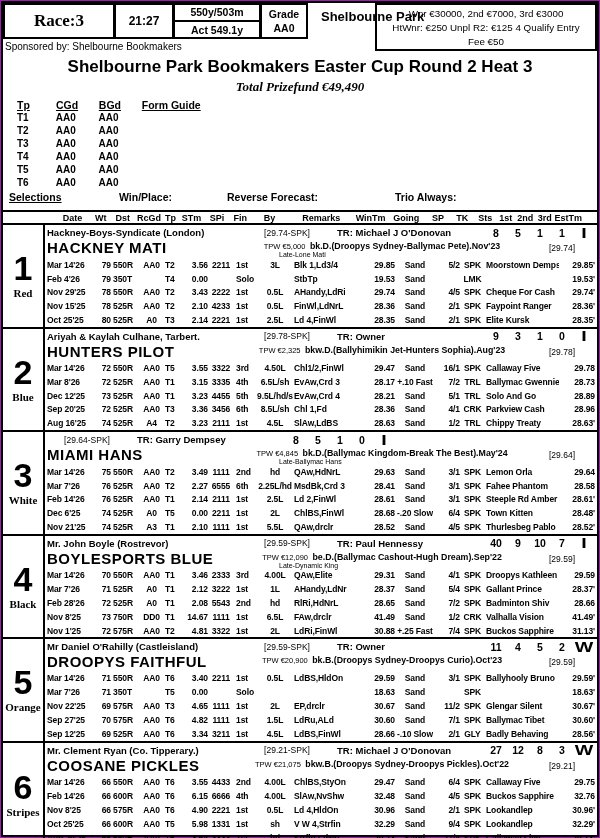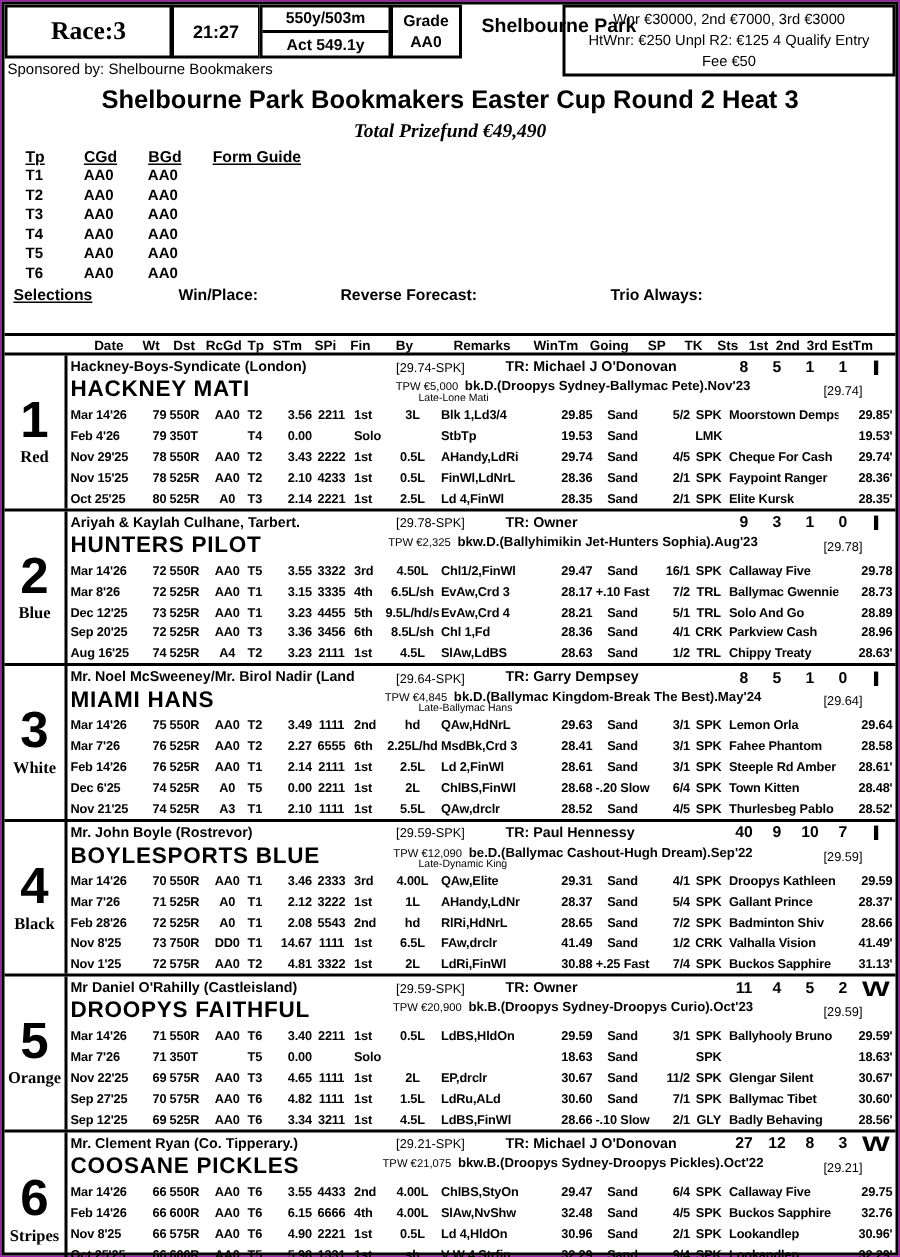--- a/index.html
+++ b/index.html
@@ -27,25 +27,25 @@
 
   
   .fg { margin:4px 0 0 14px; font-size:10.5px; }
   .fg-head span { font-weight:bold; text-decoration:underline; display:inline-block; }
   .fg-head .fh0 { width:36px; } .fg-head .fh1 { width:40px; } .fg-head .fh2 { width:40px; }
   .fg-row { font-weight:bold; font-size:10px; line-height:13px; }
   .fg-row span { display:inline-block; }
   .fg-row .fc0 { width:36px; } .fg-row .fc1 { width:40px; } .fg-row .fc2 { width:40px; }
 
   
-  .selrow { margin:2px 0 16px 6px; font-weight:bold; font-size:10.5px; position:relative; height:15px; }
+  .selrow { margin:2px 0 4px 6px; font-weight:bold; font-size:10.5px; position:relative; height:15px; }
   .selrow .sel-label { text-decoration:underline; position:absolute; left:0; }
   .selrow .wp { position:absolute; left:110px; }
   .selrow .rf { position:absolute; left:218px; }
-  .selrow .ta { position:absolute; left:398px; }
+  .selrow .ta { position:absolute; left:386px; }
 
   
   .colhdr { border-top:2px solid #000; border-bottom:2px solid #000; display:flex; align-items:flex-end; height:15px; padding-left:44px; font-weight:bold; font-size:9px; }
   .colhdr span { display:inline-block; text-align:center; }
   .h0{width:46px;text-align:left;padding-left:6px;} .h1{width:18px;} .h2{width:27px;} .h3{width:27px;}
   .h4{width:17px;} .h5{width:26px;} .h6{width:26px;} .h7{width:22px;} .h8{width:38px;}
   .h9{width:68px;} .h10{width:33px;} .h11{width:40px;} .h12{width:25px;} .h13{width:25px;}
   .h14{width:22px;} .h15{width:20px;} .h16{width:20px;} .h17{width:20px;}
   .h18{flex:1;text-align:right;padding-right:15px;}
 
@@ -441,21 +441,20 @@
     </div>
   </div>
 
   <div class="dog">
     <div class="trap">
       <div class="trap-num">3</div>
       <div class="trap-color">White</div>
     </div>
     <div class="dog-main">
       <div class="dog-hdr">
-        <span class="owner">Mr. Noel McSweeney/Mr. Birol Nadir (Land</span>
         <span class="best">[29.64-SPK]</span>
         <span class="trainer">TR: Garry Dempsey</span>
         <span class="stat">8</span>
         <span class="stat">5</span>
         <span class="stat">1</span>
         <span class="stat">0</span>
         <span class="rail">I</span>
       </div>
       <div class="dog-name-line">
         <span class="dog-name">MIAMI HANS</span>

